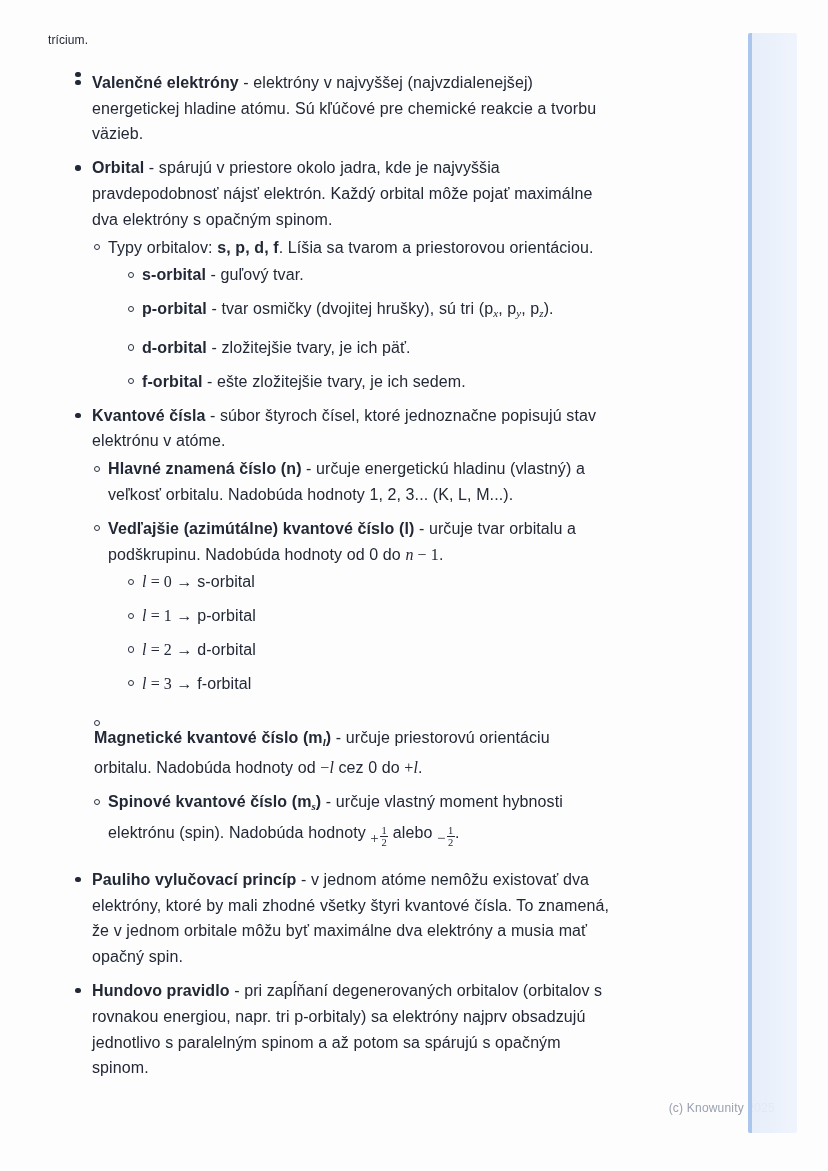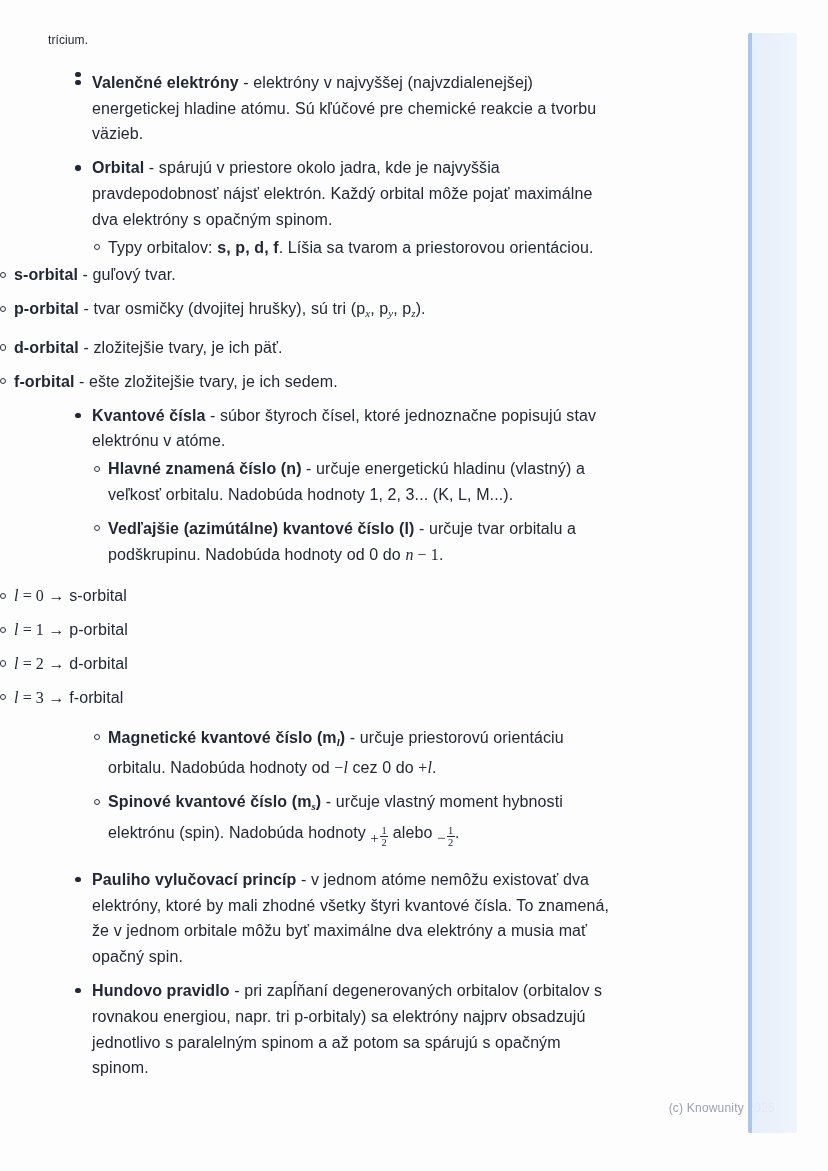--- a/index.html
+++ b/index.html
@@ -7,21 +7,21 @@
     width:828px;height:1171px;position:relative;overflow:hidden;
     background:#fdfdfe;
     font-family:"Liberation Sans", sans-serif;
     color:#222835;
   }
   .content{position:absolute;left:0;top:28px;width:742px;}
   .intro{padding-left:48px;font-size:12px;line-height:25.8px;letter-spacing:0.1px;}
   .li{display:flex;margin-top:8px;font-size:16px;line-height:25.8px;letter-spacing:0.1px;}
   .level-1{padding-left:75px;}
   .level-2{padding-left:94px;}
-  .level-3{justify-content:space-between;}
+  .level-3{padding-left:128px;justify-content:space-between;}
   .level-1 .marker{flex:0 0 17px;}
   .level-2 .marker{flex:0 0 14px;}
   .level-3 .marker{flex:0 0 14px;}
   .marker{position:relative;}
   .marker.disc::before{
     content:"";position:absolute;left:0;top:10px;width:5.5px;height:5.5px;
     border-radius:50%;background:#222835;
   }
   .marker.circle::before{
     content:"";position:absolute;left:0;top:9.5px;width:4.2px;height:4.2px;
@@ -89,37 +89,37 @@
         <span class="li-text"><span class="b">Kvantové čísla</span><span> - súbor štyroch čísel, ktoré jednoznačne popisujú stav</span><br><span>elektrónu v atóme.</span></span>
       </div>
       <div class="li level-2" style="margin-top: 2px;">
         <span class="marker circle"></span>
         <span class="li-text"><span class="b">Hlavné znamená číslo (n)</span><span> - určuje energetickú hladinu (vlastný) a</span><br><span>veľkosť orbitalu. Nadobúda hodnoty 1, 2, 3... (K, L, M...).</span></span>
       </div>
       <div class="li level-2">
         <span class="marker circle"></span>
         <span class="li-text"><span class="b">Vedľajšie (azimútálne) kvantové číslo (l)</span><span> - určuje tvar orbitalu a</span><br><span>podškrupinu. Nadobúda hodnoty od 0 do </span><span class="mi">n</span><span class="mr"> − 1</span><span>.</span></span>
       </div>
-      <div class="li level-3" style="margin-top: 16px;">
+      <div class="li level-3" style="margin-top: 2px;">
         <span class="marker circle"></span>
         <span class="li-text"><span class="mi">l</span><span class="mr"> = 0</span><span> → s-orbital</span></span>
       </div>
       <div class="li level-3">
         <span class="marker circle"></span>
         <span class="li-text"><span class="mi">l</span><span class="mr"> = 1</span><span> → p-orbital</span></span>
       </div>
       <div class="li level-3">
         <span class="marker circle"></span>
         <span class="li-text"><span class="mi">l</span><span class="mr"> = 2</span><span> → d-orbital</span></span>
       </div>
       <div class="li level-3">
         <span class="marker circle"></span>
         <span class="li-text"><span class="mi">l</span><span class="mr"> = 3</span><span> → f-orbital</span></span>
       </div>
-      <div class="li level-2" style="margin-top: 14px;">
+      <div class="li level-2" style="margin-top: 14px; flex-direction: column;">
         <span class="marker circle"></span>
         <span class="li-text"><span class="b">Magnetické kvantové číslo (m</span><span class="b mi sub">l</span><span class="b">)</span><span> - určuje priestorovú orientáciu</span><br><span>orbitalu. Nadobúda hodnoty od </span><span class="mr">−</span><span class="mi">l</span><span> cez 0 do </span><span class="mr">+</span><span class="mi">l</span><span>.</span></span>
       </div>
       <div class="li level-2">
         <span class="marker circle"></span>
         <span class="li-text"><span class="b">Spinové kvantové číslo (m</span><span class="b mi sub">s</span><span class="b">)</span><span> - určuje vlastný moment hybnosti</span><br><span>elektrónu (spin). Nadobúda hodnoty </span><span class="frac">
             <span class="sign">+</span>
             <span class="stack">
               <span class="num">1</span>
               <span class="den">2</span>

